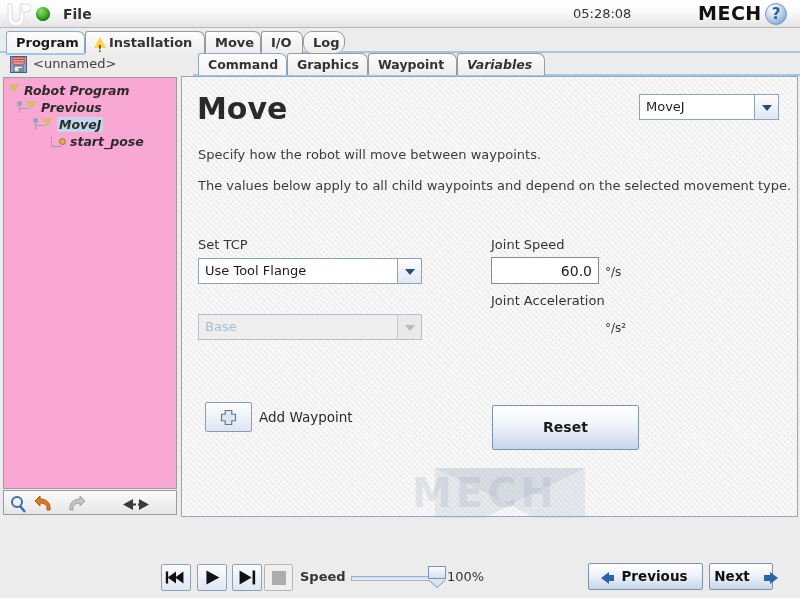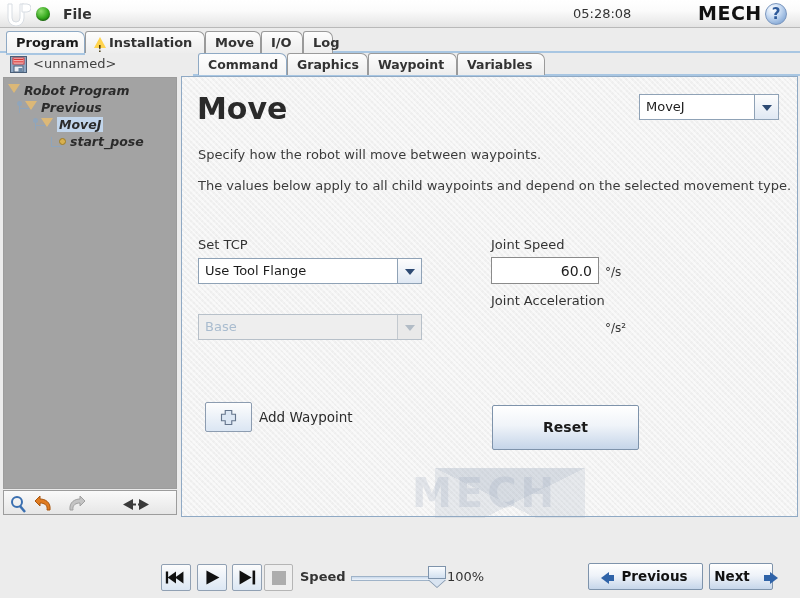--- a/index.html
+++ b/index.html
@@ -83,21 +83,21 @@
   }
   #prog-name-bar {
     position:absolute; left:0; top:0; width:180px; height:23px;
   }
   #save-icon { position:absolute; left:10px; top:3px; width:17px; height:17px; }
   #prog-name {
     position:absolute; left:33px; top:3px; font-size:13px; color:#404040;
   }
   #tree {
     position:absolute; left:3px; top:24px; width:174px; height:412px;
-    background:#a3a3a3; border:1px solid #9c9c9c;
+    background:#f9a8d4; border:1px solid #9c9c9c;
     overflow:hidden;
   }
   .tnode { position:absolute; height:17px; line-height:17px; font-size:12.5px; white-space:nowrap; }
   .tnode .lbl { font-style:italic; font-weight:bold; }
   .tnode.sel .lbl { background:#c2d6ec; padding:0 2px; }
   .tri {
     display:inline-block; width:0; height:0; vertical-align:2px; margin-right:4px;
     border-left:6px solid transparent; border-right:6px solid transparent;
     border-top:9px solid #dcb877;
   }
@@ -286,21 +286,21 @@
     </div>
     <div class="mtab" style="left:85px;width:120px;padding-left:8px;">
       <span class="warn-tri"></span><span>Installation</span>
     </div>
     <div class="mtab" style="left:205px;width:56px;">
       <span>Move</span>
     </div>
     <div class="mtab" style="left:261px;width:42px;">
       <span>I/O</span>
     </div>
-    <div class="mtab" style="left:303px;width:30px;">
+    <div class="mtab" style="left:303px;width:42px;border-radius:9px;">
       <span>Log</span>
     </div>
   </div>
 
   <div id="sidebar">
 
     <div id="prog-name-bar">
       <svg id="save-icon" viewBox="0 0 17 17">
         <rect x="0.5" y="0.5" width="16" height="16" fill="#8fa8c4" stroke="#4a5f78"></rect>
         <rect x="3" y="2" width="11" height="6" fill="#ffffff" stroke="#c33"></rect>
@@ -382,21 +382,21 @@
       <div id="ctab-underline"></div>
       <div class="ctab active" style="left:5px;width:89px;">
         <span>Command</span>
       </div>
       <div class="ctab" style="left:94px;width:81px;">
         <span>Graphics</span>
       </div>
       <div class="ctab" style="left:175px;width:89px;">
         <span>Waypoint</span>
       </div>
-      <div class="ctab" style="left:264px;width:88px;">
+      <div class="ctab" style="left:264px;width:88px;font-style:italic;">
         <span>Variables</span>
       </div>
     </div>
 
     <div id="panel">
       <div id="h-move">Move</div>
       <div id="sub1">Specify how the robot will move between waypoints.</div>
       <div id="sub2">The values below apply to all child waypoints and depend on the selected movement type.</div>
 
       <div class="combo" style="left:457px; top:17px; width:140px;">

